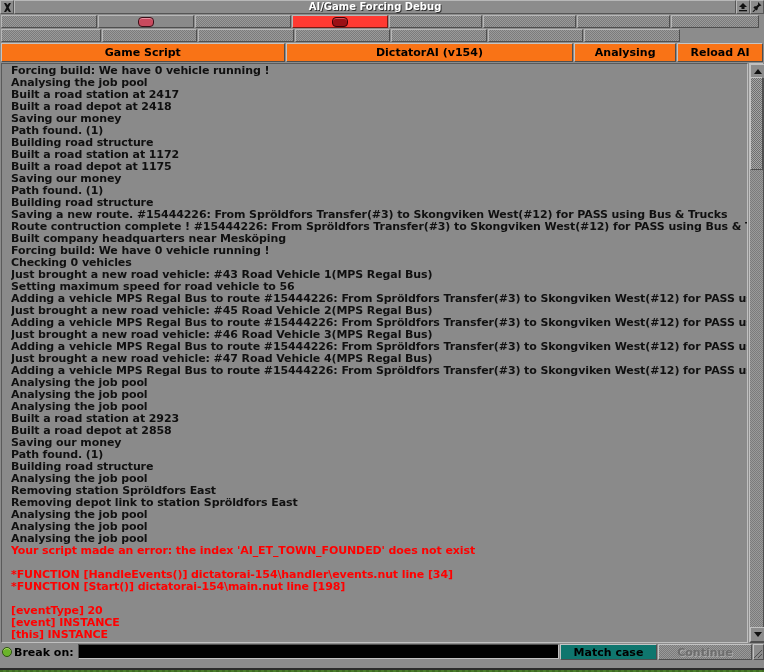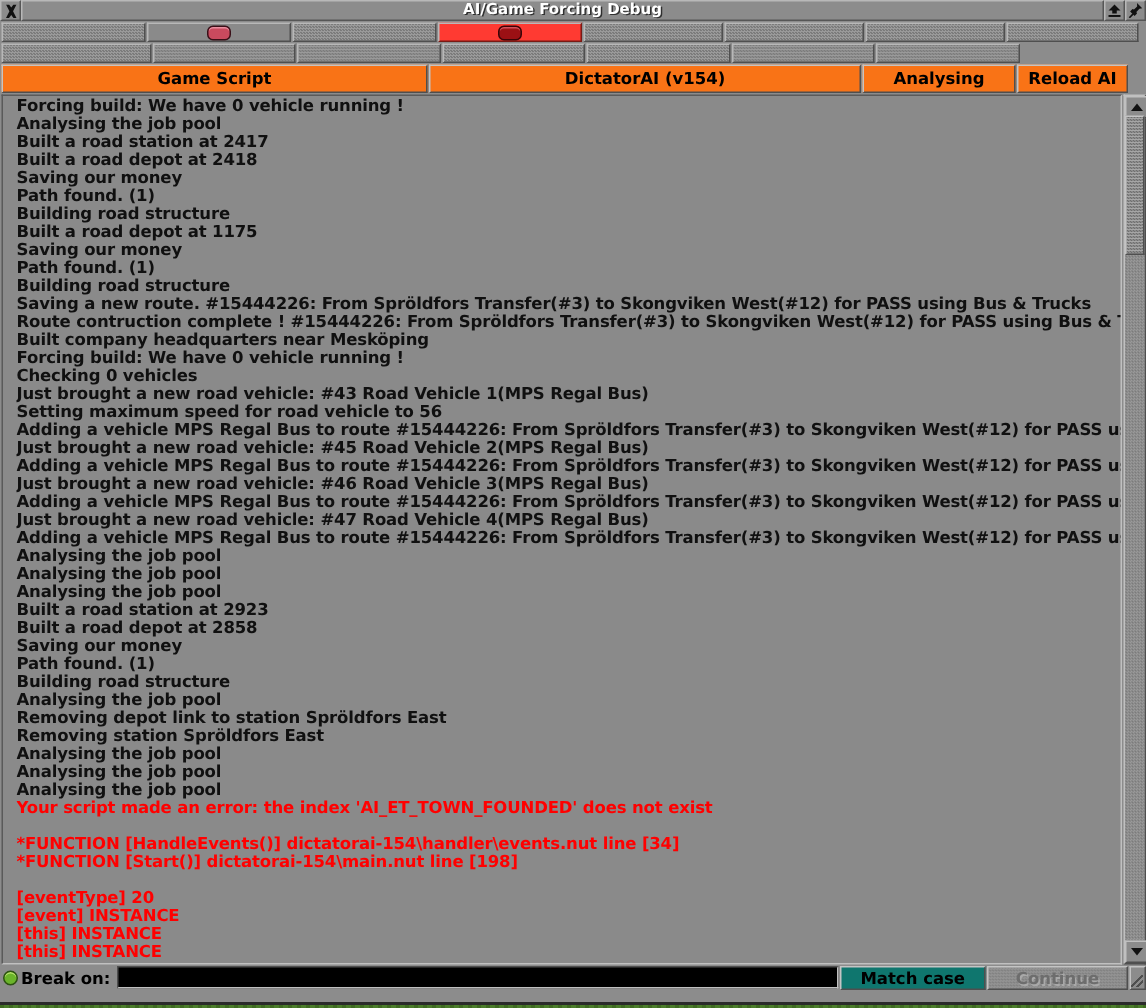--- a/index.html
+++ b/index.html
@@ -353,32 +353,33 @@
       <div class="co-btn disabled" style="width:95px"></div>
       <div class="co-btn disabled" style="width:96px"></div>
       <div class="co-btn empty" style="width:80px"></div>
     </div>
   </div>
 
   <div class="tabs">
     <div class="tab" style="width:284px">Game Script</div>
     <div class="tab" style="width:288px">DictatorAI (v154)</div>
     <div class="tab" style="width:102px">Analysing</div>
-    <div class="tab" style="width:74px">Reload AI</div>
+    <div class="tab" style="width:86px">Reload AI</div>
   </div>
 
   <div class="logwrap">
     <div class="logpanel" id="logpanel">
         <div class="logline">Forcing build: We have 0 vehicle running !</div>
         <div class="logline">Analysing the job pool</div>
         <div class="logline">Built a road station at 2417</div>
         <div class="logline">Built a road depot at 2418</div>
         <div class="logline">Saving our money</div>
         <div class="logline">Path found. (1)</div>
         <div class="logline">Building road structure</div>
+        <div class="logline">Built a road station at 1172</div>
         <div class="logline">Built a road depot at 1175</div>
         <div class="logline">Saving our money</div>
         <div class="logline">Path found. (1)</div>
         <div class="logline">Building road structure</div>
         <div class="logline">Saving a new route. #15444226: From Spröldfors Transfer(#3) to Skongviken West(#12) for PASS using Bus &amp; Trucks</div>
         <div class="logline">Route contruction complete ! #15444226: From Spröldfors Transfer(#3) to Skongviken West(#12) for PASS using Bus &amp; Trucks</div>
         <div class="logline">Built company headquarters near Mesköping</div>
         <div class="logline">Forcing build: We have 0 vehicle running !</div>
         <div class="logline">Checking 0 vehicles</div>
         <div class="logline">Just brought a new road vehicle: #43 Road Vehicle 1(MPS Regal Bus)</div>
@@ -392,22 +393,22 @@
         <div class="logline">Adding a vehicle MPS Regal Bus to route #15444226: From Spröldfors Transfer(#3) to Skongviken West(#12) for PASS using Bus &amp; Tru...</div>
         <div class="logline">Analysing the job pool</div>
         <div class="logline">Analysing the job pool</div>
         <div class="logline">Analysing the job pool</div>
         <div class="logline">Built a road station at 2923</div>
         <div class="logline">Built a road depot at 2858</div>
         <div class="logline">Saving our money</div>
         <div class="logline">Path found. (1)</div>
         <div class="logline">Building road structure</div>
         <div class="logline">Analysing the job pool</div>
+        <div class="logline">Removing station Spröldfors East</div>
         <div class="logline">Removing depot link to station Spröldfors East</div>
-        <div class="logline">Removing station Spröldfors East</div>
         <div class="logline">Analysing the job pool</div>
         <div class="logline">Analysing the job pool</div>
         <div class="logline">Analysing the job pool</div>
         <div class="logline err">Your script made an error: the index 'AI_ET_TOWN_FOUNDED' does not exist</div>
         <div class="logline blank">&nbsp;</div>
         <div class="logline err">*FUNCTION [HandleEvents()] dictatorai-154\handler\events.nut line [34]</div>
         <div class="logline err">*FUNCTION [Start()] dictatorai-154\main.nut line [198]</div>
         <div class="logline blank">&nbsp;</div>
         <div class="logline err">[eventType] 20</div>
         <div class="logline err">[event] INSTANCE</div>

